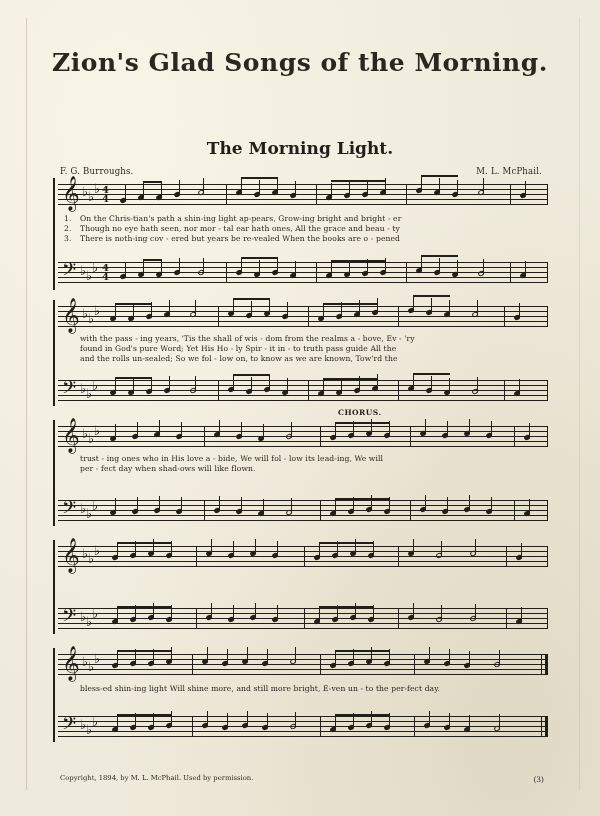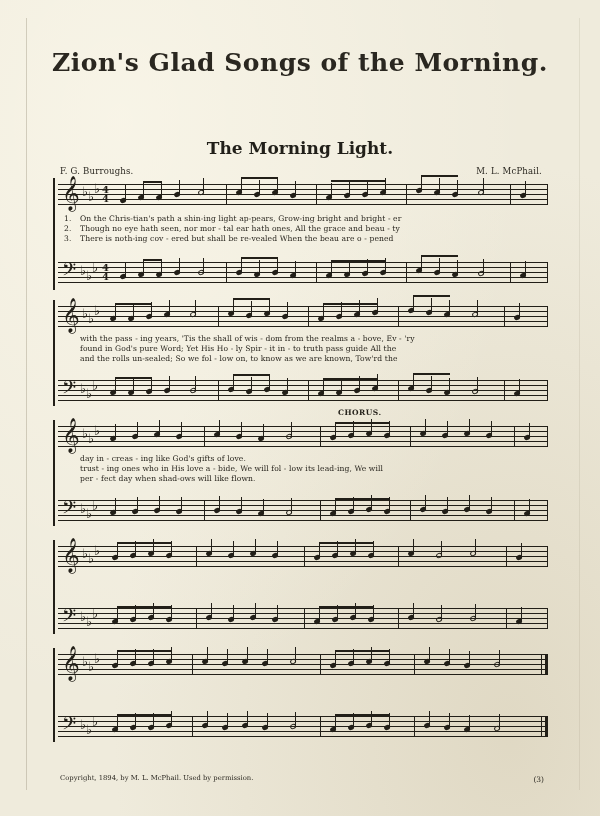--- a/index.html
+++ b/index.html
@@ -310,21 +310,21 @@
       <span class="ln">
         <span class="num">1.</span>
         <span>On the Chris-tian's  path     a    shin-ing light ap-pears, Grow-ing bright  and  bright - er</span>
       </span>
       <span class="ln">
         <span class="num">2.</span>
         <span>Though no eye  hath   seen,   nor  mor - tal  ear hath ones, All  the  grace    and   beau - ty</span>
       </span>
       <span class="ln">
         <span class="num">3.</span>
-        <span>There is  noth-ing  cov -  ered but shall be   re-vealed When the beau  are    o -  pened</span>
+        <span>There is  noth-ing  cov -  ered but years be   re-vealed When the books  are    o -  pened</span>
       </span>
     </div>
 
     <div class="staff" style="position:absolute; left:0; right:0; top:78px;">
       <div class="lines">
           <i></i>
           <i></i>
           <i></i>
           <i></i>
           <i></i>
@@ -569,21 +569,20 @@
         <div class="stem" style="left:411px; top:-1px;"></div>
       <div class="note" style="left:428px; top:13px;"></div>
         <div class="stem" style="left:433px; top:1px;"></div>
       <div class="bar" style="left:456px;"></div>
       <div class="note" style="left:466px; top:15px;"></div>
         <div class="stem" style="left:471px; top:3px;"></div>
       <div class="bar end" style="right:0;"></div>
     </div>
 
     <div class="lyrics" style="left:0; top:34px;">
-      <span class="ln"><span>day      in - creas - ing     like God's gifts of love.</span></span>
       <span class="ln"><span>trust - ing ones  who    in   His  love  a - bide,   We  will fol - low   its lead-ing, We  will</span></span>
       <span class="ln"><span>per - fect  day  when shad-ows will like flown.</span></span>
     </div>
 
     <div class="staff" style="position:absolute; left:0; right:0; top:74px;">
       <div class="lines">
           <i></i>
           <i></i>
           <i></i>
           <i></i>
@@ -802,20 +801,23 @@
       <div class="note" style="left:386px; top:13px;"></div>
         <div class="stem" style="left:391px; top:1px;"></div>
       <div class="note" style="left:406px; top:15px;"></div>
         <div class="stem" style="left:411px; top:3px;"></div>
       <div class="note open" style="left:436px; top:14px;"></div>
         <div class="stem" style="left:441px; top:2px;"></div>
       <div class="bar" style="right:6px;"></div>
       <div class="bar thick" style="right:0;"></div>
     </div>
 
+    <div class="lyrics" style="left:0; top:36px;">
+      <span class="ln"><span>bless-ed shin-ing light Will shine more, and still more bright, E-ven un - to the per-fect  day.</span></span>
+    </div>
 
     <div class="staff" style="position:absolute; left:0; right:0; top:62px;">
       <div class="lines">
           <i></i>
           <i></i>
           <i></i>
           <i></i>
           <i></i>
         </div>
       <div class="clef bass">𝄢</div>

